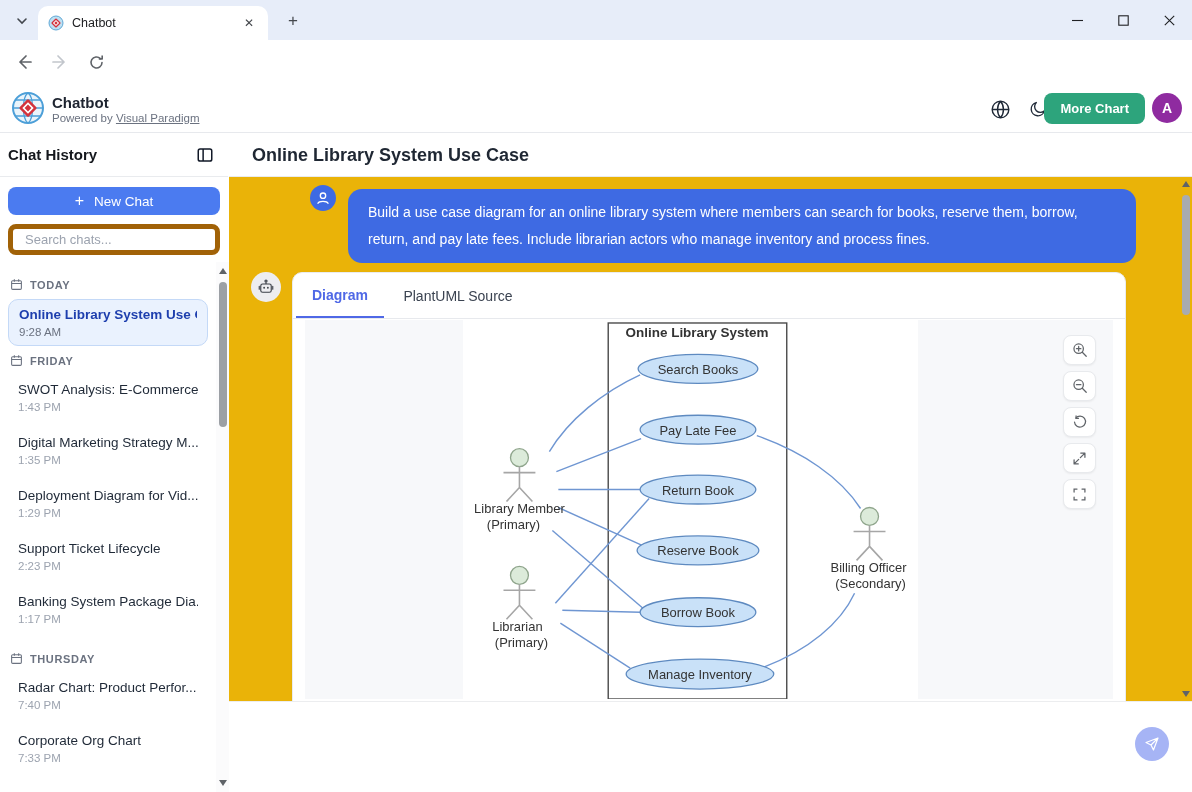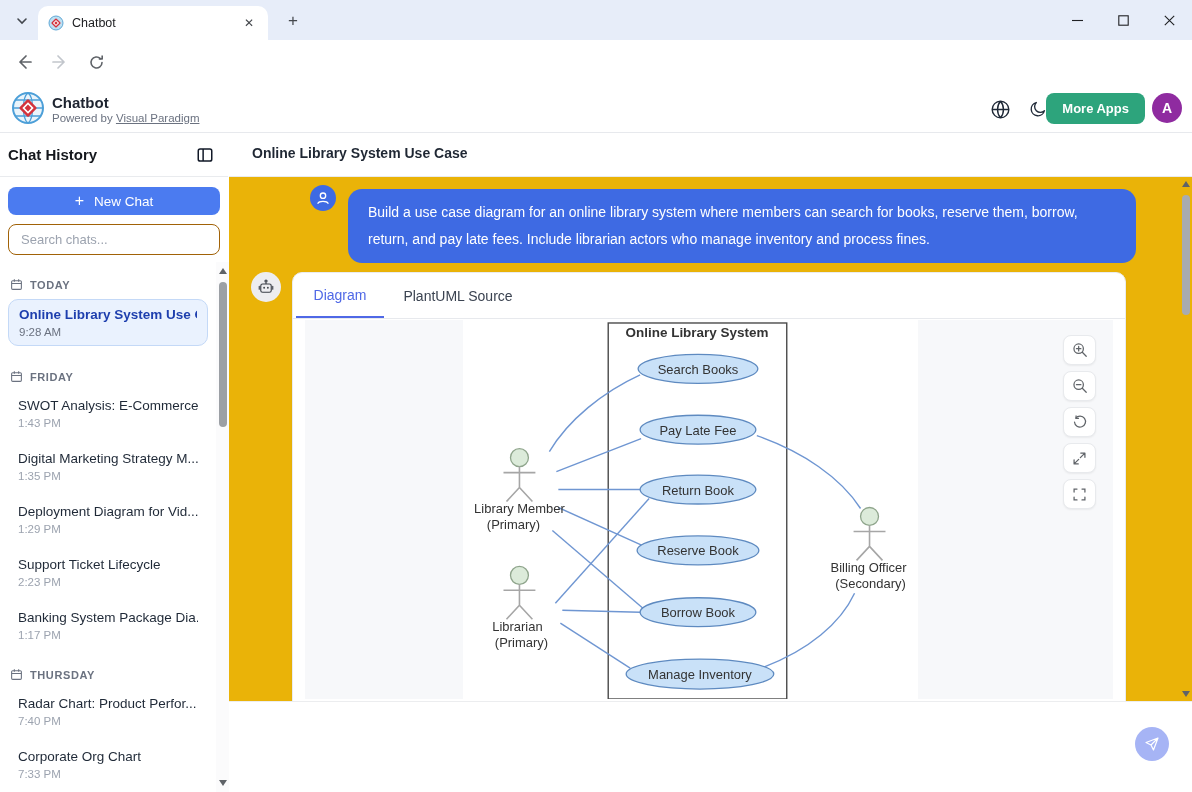--- a/index.html
+++ b/index.html
@@ -35,55 +35,55 @@
   .more-apps { position:absolute; right:47px; top:93px; height:31px; padding:0 16px; background:#2DA47C; color:#fff; font-size:13px; font-weight:bold; border:none; border-radius:8px; display:flex; align-items:center; cursor:pointer; }
   .user-avatar { position:absolute; right:10px; top:93px; width:30px; height:30px; border-radius:50%; background:#8F2BA0; color:#fff; font-size:14px; font-weight:bold; display:flex; align-items:center; justify-content:center; cursor:pointer; }
 
   
   .sidebar { position:absolute; left:0; top:133px; width:232px; height:659px; background:#fff; border-right:1px solid #E4E6EA;padding-left:39px; }
   .sb-head { position:absolute; left:0; top:0; width:228px; height:44px; border-bottom:1px solid #E9EBEE; }
   .sb-title { position:absolute; left:8px; top:13px; font-size:15px; font-weight:bold; color:#14171C; }
   .sb-collapse { position:absolute; right:12px; top:11px; width:22px; height:22px; display:flex; align-items:center; justify-content:center; cursor:pointer; }
   .new-chat { position:absolute; left:8px; top:54px; width:212px; height:28px; background:#4B7BF0; border:none; border-radius:8px; color:#fff; font-size:13.5px; display:flex; align-items:center; justify-content:center; gap:10px; cursor:pointer; }
   .new-chat .plus { font-size:16px; font-weight:normal; }
-  .search-chats { position:absolute; left:8px; top:91px; width:212px; height:31px; border:1px solid #a16207; border-radius:8px; font-size:13px; color:#374151; padding:0 12px; outline:none; font-family:"Liberation Sans",sans-serif; }
+  .search-chats { position:absolute; left:8px; top:91px; width:212px; height:31px; border:5px solid #a16207; border-radius:8px; font-size:13px; color:#374151; padding:0 12px; outline:none; font-family:"Liberation Sans",sans-serif; }
   .search-chats::placeholder { color:#9CA3AF; }
   .chatlist { position:absolute; left:0; top:129px; width:214px; bottom:0; overflow:hidden; padding:6px 4px 0 8px; }
   .sec-head { display:flex; align-items:center; gap:7px; color:#6B7280; font-size:11px; font-weight:bold; letter-spacing:.6px; margin:10px 0 8px 2px; }
   .chat-item { padding:7px 10px; margin:2px 2px 8px 0; border-radius:10px; cursor:pointer; }
   .chat-item .ci-title { font-size:13.5px; color:#1F2937; white-space:nowrap; overflow:hidden; }
   .chat-item .ci-time { font-size:11.5px; color:#9CA3AF; margin-top:4px; }
   .chat-item.sel { background:#EAF2FE; border:1px solid #C4D9F7; }
   .chat-item.sel .ci-title { color:#1E3FAE; font-weight:bold; }
   .chat-item.sel .ci-time { color:#6B7280; }
   .sb-scroll { position:absolute; right:1px; top:129px; width:14px; bottom:0; background:#FBFBFC; }
   .arrow-up, .arrow-dn { position:absolute; left:3px; width:0; height:0; border-left:4px solid transparent; border-right:4px solid transparent; cursor:pointer; }
   .arrow-up { border-bottom:6px solid #5F6368; top:6px; }
   .arrow-dn { border-top:6px solid #5F6368; bottom:6px; }
   .sb-thumb { position:absolute; left:3px; top:20px; width:8px; height:145px; background:#9CA0A5; border-radius:4px; cursor:pointer; }
 
   
   .main-titlebar { position:absolute; left:229px; top:133px; width:963px; height:44px; border-bottom:1px solid #E9EBEE; background:#fff; }
-  .page-title { position:absolute; left:23px; top:12px; font-size:14px; font-weight:bold; color:#1F2733; }
+  .page-title { position:absolute; left:23px; top:12px; font-size:18px; font-weight:bold; color:#1F2733; }
   .chatarea { position:absolute; left:229px; top:177px; width:963px; height:524px; background:#eab308; overflow:hidden; }
 
   .mn-scroll { position:absolute; right:0; top:0; width:12px; height:524px; }
   .mn-scroll .arrow-up { left:2px; top:4px; }
   .mn-scroll .arrow-dn { left:2px; bottom:4px; }
   .mn-thumb { position:absolute; left:2px; top:18px; width:8px; height:120px; background:#A8ABB0; border-radius:4px; cursor:pointer; }
 
   .user-row { position:absolute; left:0; top:5px; right:20px; }
   .u-avatar { position:absolute; left:81px; top:3px; width:26px; height:26px; border-radius:50%; background:#3E6AE3; display:flex; align-items:center; justify-content:center; }
   .u-bubble { position:absolute; left:119px; top:7px; width:788px; background:#3E6AE3; border-radius:14px; color:#fff; font-size:14px; line-height:27px; padding:10px 20px; }
 
   .bot-avatar { position:absolute; left:22px; top:95px; width:30px; height:30px; border-radius:50%; background:#EDEDF0; display:flex; align-items:center; justify-content:center; }
   .card { position:absolute; left:63px; top:95px; width:834px; height:500px; background:#fff; border:1px solid #EAECEF; border-radius:10px; box-shadow:0 1px 3px rgba(0,0,0,.05); }
   .tabsrow { position:absolute; left:0; top:0; right:0; height:46px; border-bottom:1px solid #E7E9ED; }
   .tabbtn { position:absolute; top:0; height:45px; display:flex; align-items:center; justify-content:center; font-size:14px; cursor:pointer; }
-  .tabbtn.t1 { left:3px; width:88px; color:#4F68E6; font-weight:normal; border-bottom:2.5px solid #4F68E6; }
+  .tabbtn.t1 { left:3px; width:88px; color:#4F68E6; font-weight:bold; border-bottom:2.5px solid #4F68E6; }
   .tabbtn.t2 { left:100px; width:130px; color:#3B4351; }
   .canvas { position:absolute; left:12px; right:12px; top:47px; height:379px; background:#F7F8FA; overflow:hidden;text-align:right; }
   .dg-white { position:absolute; left:158px; top:0; width:455px; height:379px; background:#fff; }
   .dg-controls { position:absolute; right:17px; top:15px; display:flex; flex-direction:column; gap:6px; }
   .dg-btn { width:33px; height:30px; background:#fff; border:1px solid #E8EAED; border-radius:8px; display:flex; align-items:center; justify-content:center; box-shadow:0 1px 2px rgba(0,0,0,.06); cursor:pointer; }
 
   
   .dg-uc-label { font-size:13px; fill:#333; text-anchor:middle; }
   .dg-actor-label { font-size:13px; fill:#333; text-anchor:middle; }
   .dg-boundary-title { font-size:13.5px; font-weight:bold; fill:#333; text-anchor:middle; }
@@ -214,21 +214,21 @@
     <svg width="21" height="21" viewBox="0 0 24 24">
         <circle cx="12" cy="12" r="9.5" fill="none" stroke="#1F2937" stroke-width="1.6"></circle>
         <path d="M2.5 12h19M12 2.5c-4.5 5-4.5 14 0 19M12 2.5c4.5 5 4.5 14 0 19" fill="none" stroke="#1F2937" stroke-width="1.6"></path>
       </svg>
   </div>
   <div class="hdr-icon" style="right:143px;">
     <svg width="19" height="19" viewBox="0 0 24 24">
         <path d="M20.8 13.5A8.5 8.5 0 1 1 10.5 3.2a7 7 0 0 0 10.3 10.3z" fill="none" stroke="#1F2937" stroke-width="1.7" stroke-linejoin="round"></path>
       </svg>
   </div>
-  <button class="more-apps">More Apps</button>
+  <button class="more-apps">More Chart</button>
   <div class="user-avatar">A</div>
 
   <div class="sidebar">
     <div class="sb-head">
       <div class="sb-title">Chat History</div>
       <div class="sb-collapse">
         <svg width="18" height="18" viewBox="0 0 24 24">
             <rect x="3" y="4" width="18" height="16" rx="2.5" fill="none" stroke="#111827" stroke-width="2"></rect>
             <path d="M9.5 4v16" stroke="#111827" stroke-width="2"></path>
           </svg>
@@ -245,21 +245,21 @@
         <svg width="13" height="13" viewBox="0 0 24 24">
             <rect x="3" y="5" width="18" height="16" rx="2" fill="none" stroke="#6B7280" stroke-width="2"></rect>
             <path d="M8 2.5V7M16 2.5V7M3 10h18" stroke="#6B7280" stroke-width="2"></path>
           </svg>
         <span>TODAY</span>
       </div>
       <div class="chat-item sel">
         <div class="ci-title">Online Library System Use C...</div>
         <div class="ci-time">9:28 AM</div>
       </div>
-      <div class="sec-head" style="margin-top:24px;">
+      <div class="sec-head" style="margin-top:8px;">
         <svg width="13" height="13" viewBox="0 0 24 24">
             <rect x="3" y="5" width="18" height="16" rx="2" fill="none" stroke="#6B7280" stroke-width="2"></rect>
             <path d="M8 2.5V7M16 2.5V7M3 10h18" stroke="#6B7280" stroke-width="2"></path>
           </svg>
         <span>FRIDAY</span>
       </div>
       <div class="chat-item">
         <div class="ci-title">SWOT Analysis: E-Commerce...</div>
         <div class="ci-time">1:43 PM</div>
       </div>

